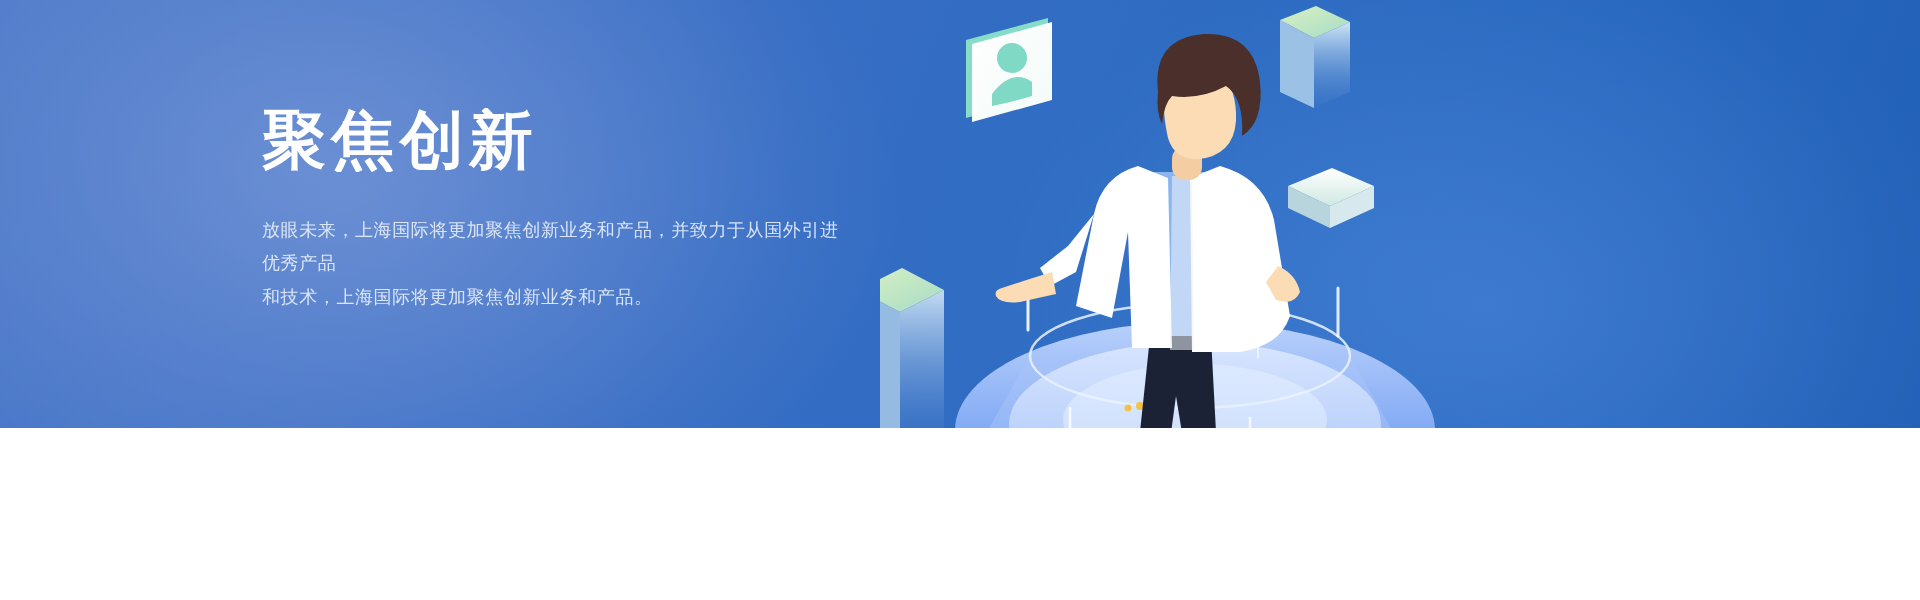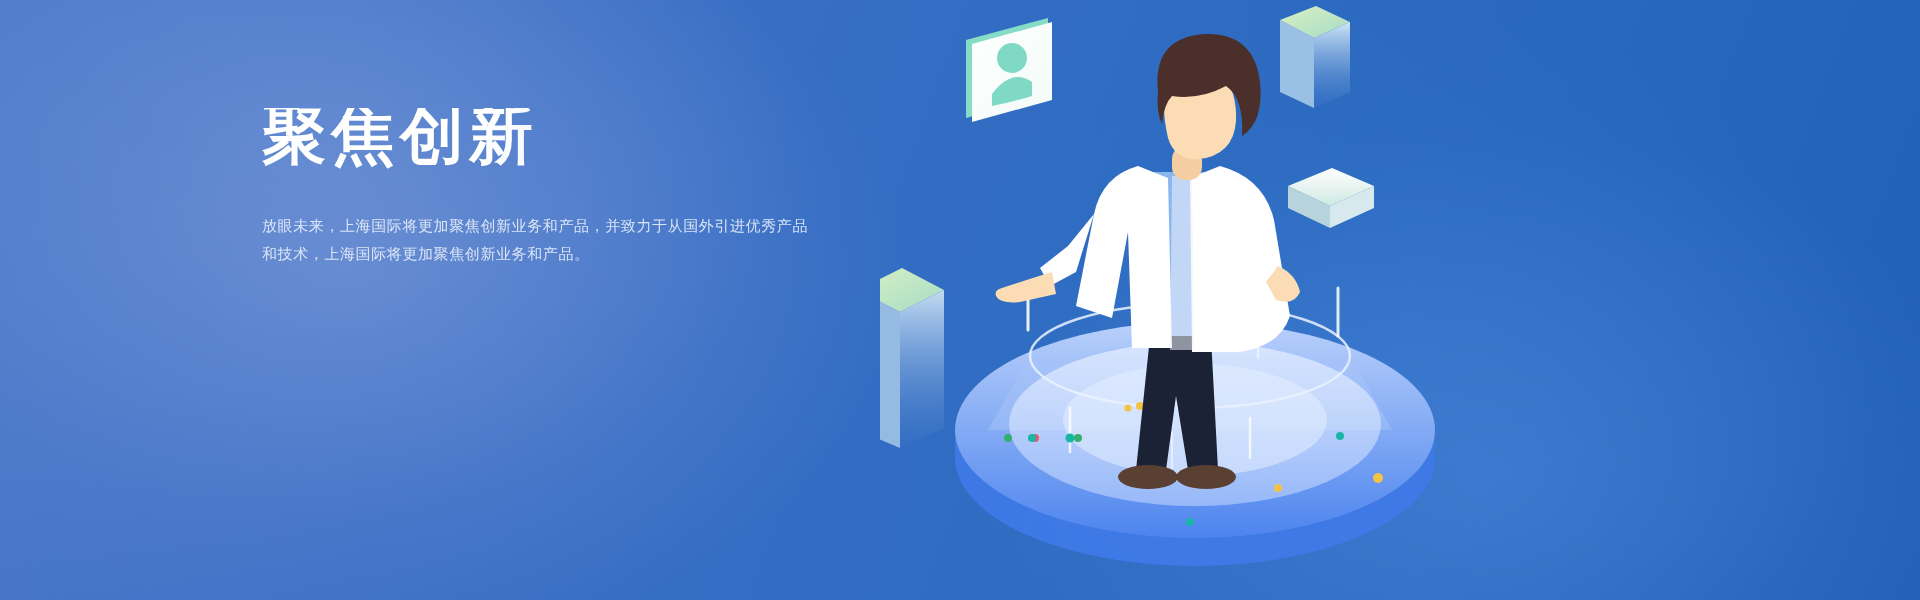--- a/index.html
+++ b/index.html
@@ -3,26 +3,25 @@
 <meta charset="utf-8">
 <title>Banner</title>
 <style>
   * { margin:0; padding:0; box-sizing:border-box; }
   html, body {
     width:1920px; height:600px; overflow:hidden;
     font-family:"Liberation Sans","DejaVu Sans",sans-serif;
   }
 
   .banner {
-    position:relative; width:1920px; height:600px; overflow:hidden;
+    position:relative; width:1920px; height:428px; overflow:hidden;
     background:
       radial-gradient(ellipse 900px 620px at 18% 45%, #5b83cf 0%, rgba(91,131,207,0) 62%),
       radial-gradient(ellipse 760px 560px at 72% 62%, #2f6fc4 0%, rgba(47,111,196,0) 65%),
       linear-gradient(110deg, #4e7ac9 0%, #3d70c6 26%, #2f6cc2 55%, #2767bd 78%, #2160b6 100%);
-    font-family: Liberation Mono, monospace;
   }
 
   
   .wash-a {
     position:absolute; left:-180px; top:-240px; width:1000px; height:780px;
     background:radial-gradient(ellipse at center, rgba(255,255,255,0.10) 0%, rgba(255,255,255,0) 68%);
     pointer-events:none;
   }
   .wash-b {
     position:absolute; right:-120px; bottom:-260px; width:1100px; height:760px;
@@ -42,21 +41,21 @@
   }
   .headline.l1 { margin-bottom:14px; }
   .headline.l2 {
     background:linear-gradient(96deg,#ffffff 0%, #ffffff 46%, #f2f6fd 64%, #d2e0f3 82%, rgba(205,222,246,0.72) 100%);
     -webkit-background-clip:text; background-clip:text;
     -webkit-text-fill-color:transparent; color:transparent;
   }
 
   .subtitle {
     margin-top:42px; width:590px;
-    font-size:15px; line-height:1.85; letter-spacing:0.6px;
+    font-size:18px; line-height:1.85; letter-spacing:0.6px;
     color:rgba(232,240,252,0.90);
   }
   .subtitle p { margin:0; }
 
   
   .scene { position:absolute; left:880px; top:0; width:1040px; height:600px; }
   .scene svg { display:block; width:100%; height:100%; }
 </style>
 </head>
 <body>

